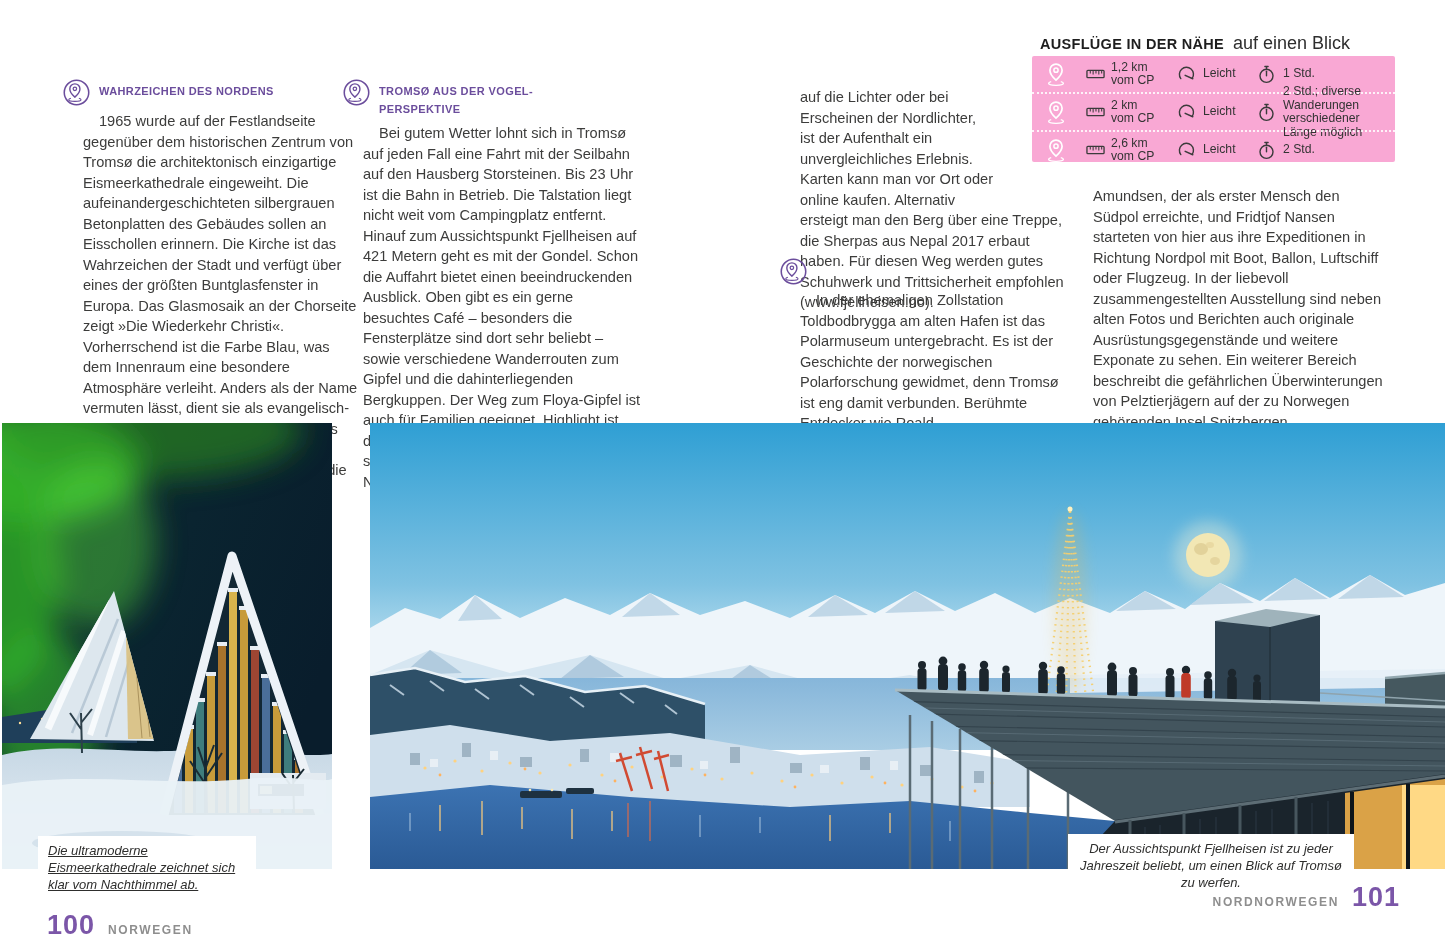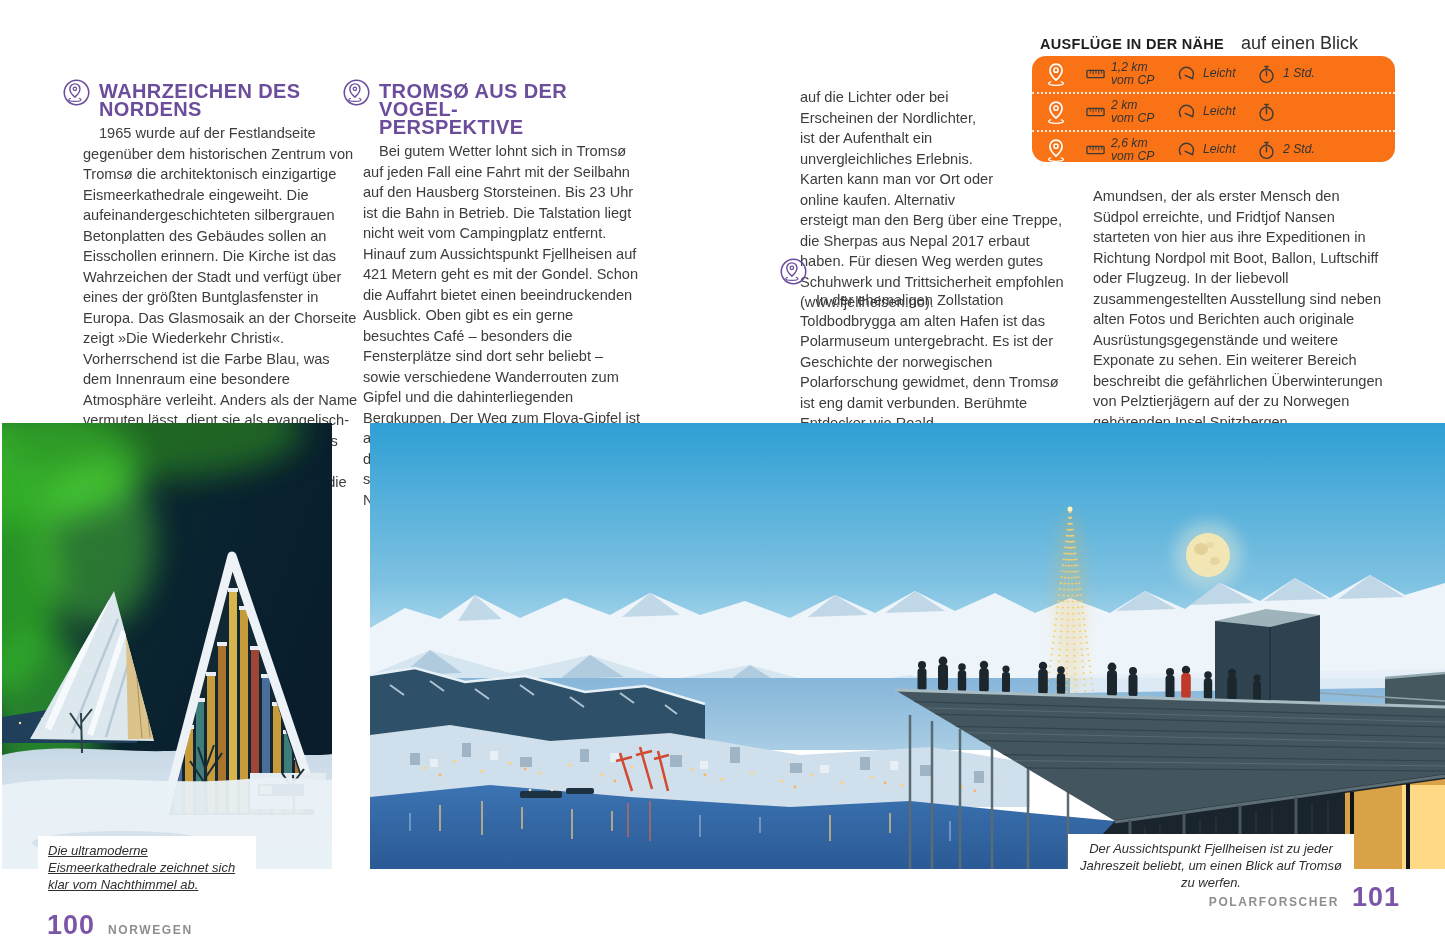--- a/index.html
+++ b/index.html
@@ -5,30 +5,30 @@
   html,body{margin:0;padding:0;background:#ffffff;}
   body{width:1445px;height:945px;position:relative;overflow:hidden;
        font-family:"Liberation Sans",sans-serif;color:#3c3c3b;}
   .abs{position:absolute;}
 
   
   .article{font-size:14.6px;line-height:20.5px;color:#3c3c3b;}
   .article p{margin:0;text-align:left;}
   .indent{text-indent:16px;}
   .art-head{display:flex;gap:9px;align-items:flex-start;margin:0 0 5px 0;}
-  .art-head h2{margin:0;font-size:20px;line-height:18px;font-weight:bold;
+  .art-head h2{margin:0;font-size:11px;line-height:18px;font-weight:bold;
                color:#6b4d9c;letter-spacing:.4px;}
   .marker{flex:0 0 27px;width:27px;height:27px;margin-top:-3px;}
   .wrap-spacer{float:right;width:72px;height:123px;}
 
   
-  .infobox-head{display:flex;align-items:baseline;gap:17px;white-space:nowrap;}
+  .infobox-head{display:flex;align-items:baseline;gap:9px;white-space:nowrap;}
   .infobox-head .t{font-weight:bold;font-size:14.5px;color:#1e1e1e;letter-spacing:.3px;}
   .infobox-head .s{font-size:18px;color:#2e2e2e;}
-  .infobox{background:#f97316;border-radius:14px;display:flex;flex-direction:column;font-style:italic;}
+  .infobox{background:#f9a8d4;border-radius:2px;display:flex;flex-direction:column;}
   .ib-row{display:flex;align-items:center;padding:2px 10px 2px 12px;min-height:32px;}
   .ib-row + .ib-row{border-top:2px dotted rgba(255,255,255,.85);}
   .ib-cell{display:flex;align-items:center;font-size:12.2px;line-height:13.5px;color:#333;}
   .c-pin{flex:0 0 42px;}
   .c-ric{flex:0 0 25px;}
   .c-dist{flex:0 0 66px;flex-direction:column;align-items:flex-start;}
   .c-gic{flex:0 0 26px;}
   .c-diff{flex:0 0 55px;}
   .c-cic{flex:0 0 25px;}
   .c-dur{flex:1 1 auto;max-width:170px;}
@@ -120,20 +120,21 @@
         </svg>
     </span>
     <span class="ib-cell c-diff">Leicht</span>
     <span class="ib-cell c-cic">
       <svg width="17" height="19" viewBox="0 0 18 20">
           <circle cx="9" cy="11.4" r="6.9" fill="none" stroke="#3b3b3b" stroke-width="1.5"></circle>
           <path d="M9 11.4V6.6" stroke="#3b3b3b" stroke-width="1.5" stroke-linecap="round"></path>
           <path d="M7.3 1.6h3.4M9 1.6v2.2" stroke="#3b3b3b" stroke-width="1.5" stroke-linecap="round"></path>
         </svg>
     </span>
+    <span class="ib-cell c-dur">2 Std.; diverse Wanderungen verschiedener Länge möglich</span>
   </div>
 
   <div class="ib-row">
     <span class="ib-cell c-pin">
       <svg width="24" height="26" viewBox="0 0 24 26">
           <use href="#pin-glyph" stroke="#ffffff"></use>
         </svg>
     </span>
     <span class="ib-cell c-ric">
       <svg width="19" height="14" viewBox="0 0 20 14">
@@ -570,15 +571,15 @@
 </div>
 
 <div class="abs caption" style="left:38px;top:836px;width:198px;text-decoration:underline;">Die ultramoderne Eismeerkathedrale zeichnet sich klar vom Nachthimmel ab.</div>
 <div class="abs caption right" style="left:1068px;top:834px;width:266px;text-align:center;">Der Aussichtspunkt Fjellheisen ist zu jeder Jahreszeit beliebt, um einen Blick auf Tromsø zu werfen.</div>
 
 <div class="abs footer" style="left:47px;top:910px;">
   <span class="pagenum">100</span>
   <span class="pagelabel">NORWEGEN</span>
 </div>
 <div class="abs footer" style="right:45px;top:882px;">
-  <span class="pagelabel">POLARFORSCHER</span>
+  <span class="pagelabel">NORDNORWEGEN</span>
   <span class="pagenum">101</span>
 </div>
 
 </body></html>

